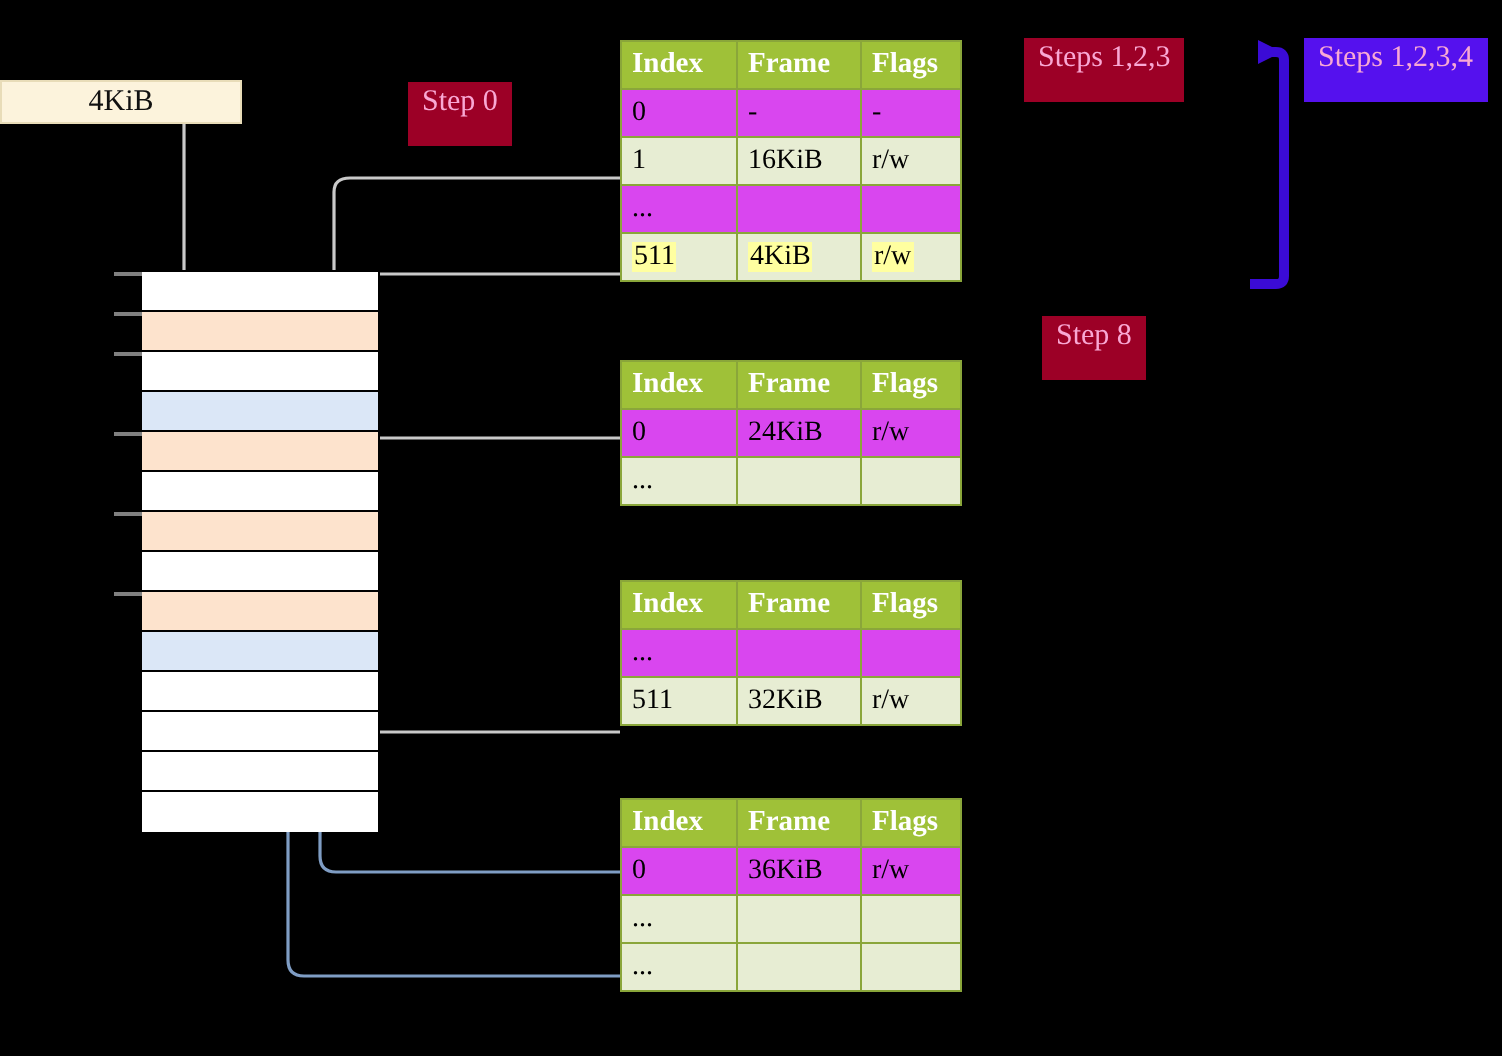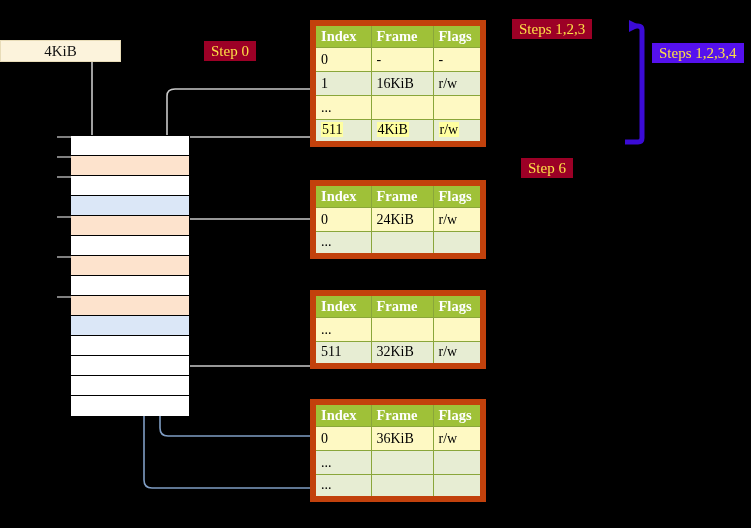--- a/index.html
+++ b/index.html
@@ -8,22 +8,22 @@
     font-family:"Liberation Serif",serif;
     color:#000;
   }
   .stage{position:absolute;left:0;top:0;width:751px;height:528px;}
 
   
   .badge{
     position:absolute;
     font-family:"Liberation Serif",serif;
     font-size:15px;line-height:19px;
-    padding:1px 7px 0 7px;
-    color:#fde047;
+    padding:1px 7px 12px 7px;
+    color:#f9a8d4;
     white-space:nowrap;
     box-sizing:border-box;
   }
   .badge.red{background:#9c0026;}
   .badge.blue{background:#5511ee;}
 
   
   .kib-box{
     position:absolute;
     background:#fcf3dc;
@@ -53,22 +53,22 @@
   .mem-row.last{border-bottom:none;}
   .tick{
     position:absolute;
     height:1.5px;background:#808080;
   }
 
   
   .ptable{
     position:absolute;
     border-collapse:collapse;
-    border:6px solid #c2410c;
-    background:#fef9c3;
+    border:1px solid #c2410c;
+    background:#d946ef;
     font-size:14px;
   }
   .ptable th,.ptable td{
     box-sizing:border-box;
     border:1px solid #8aa63a;
     padding:2px 5px;
     text-align:left;
     font-weight:normal;
     height:24px;
     vertical-align:middle;
@@ -130,23 +130,23 @@
   </svg>
 
   <div class="kib-box" style="left:0px;top:40px;width:121px;height:22px;">
     <span>4KiB</span>
   </div>
 
   <div class="badge red" style="left:204px;top:41px;">Step 0</div>
 
   <div class="badge red" style="left:512px;top:19px;">Steps 1,2,3</div>
 
-  <div class="badge blue" style="left:652px;top:19px;margin-top:24px;">Steps 1,2,3,4</div>
-
-  <div class="badge red" style="left:521px;top:158px;">Step 6</div>
+  <div class="badge blue" style="left:652px;top:19px;">Steps 1,2,3,4</div>
+
+  <div class="badge red" style="left:521px;top:158px;">Step 8</div>
 
   <div class="mem" id="mem-col" style="left:70px;top:135px;width:120px;height:280px;">
       <div class="mem-row" style="top: 0px; height: 20px;"></div>
       <div class="tick" style="left: -14px; top: 0px; width: 14px;"></div>
       <div class="mem-row orange" style="top: 20px; height: 20px;"></div>
       <div class="tick" style="left: -14px; top: 20px; width: 14px;"></div>
       <div class="mem-row" style="top: 40px; height: 20px;"></div>
       <div class="tick" style="left: -14px; top: 40px; width: 14px;"></div>
       <div class="mem-row blue" style="top: 60px; height: 20px;"></div>
       <div class="mem-row orange" style="top: 80px; height: 20px;"></div>

